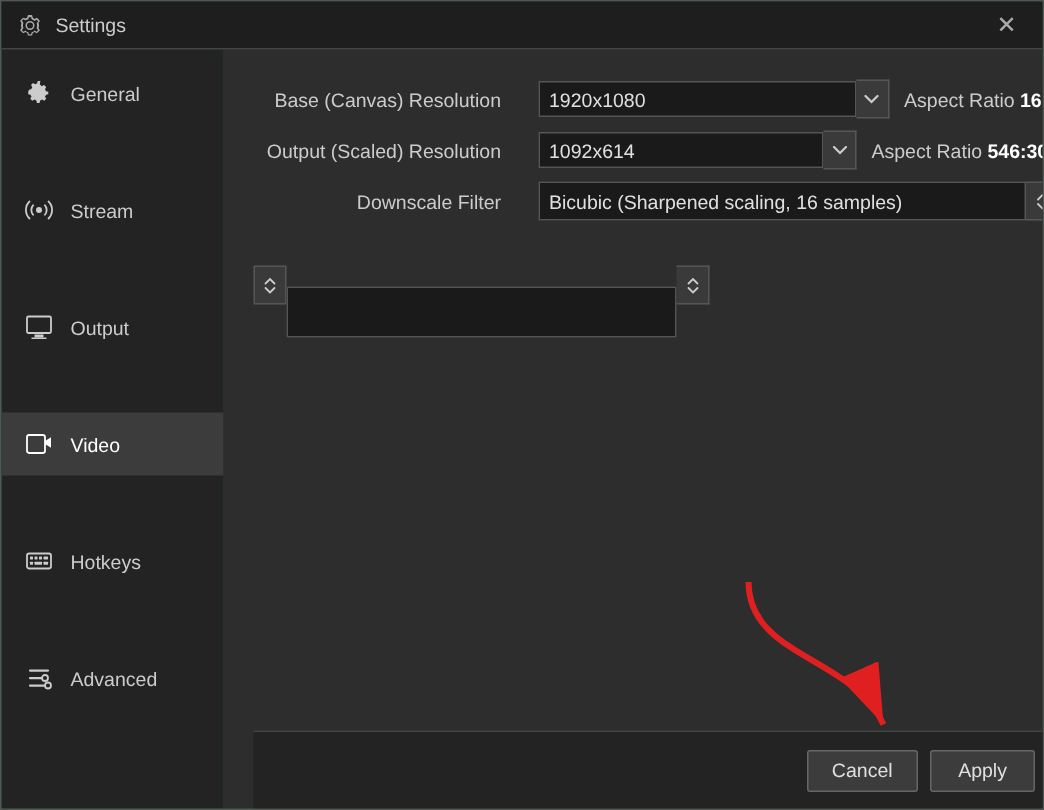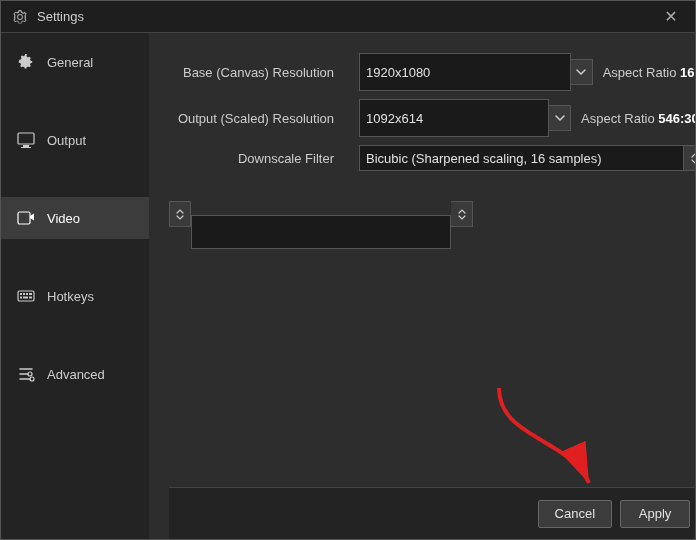--- a/index.html
+++ b/index.html
@@ -114,21 +114,21 @@
     .input-group {
       display: flex;
       align-items: center;
       flex: 1;
     }
     .form-input {
       background: #1a1a1a;
       border: 1px solid #555;
       color: #e0e0e0;
       font-size: 13px;
-      height: 38px;
+      height: 24px;
       padding: 0 6px;
       outline: none;
       flex: 1;
     }
     .form-dropdown-btn {
       background: #3a3a3a;
       border: 1px solid #555;
       border-left: none;
       color: #ccc;
       height: 26px;
@@ -244,20 +244,29 @@
       <div class="sidebar-item">
         <div class="sidebar-icon">
           <svg width="20" height="20" viewBox="0 0 20 20">
             <circle cx="10" cy="10" r="3"></circle>
             <path d="M10.9 2h-1.8l-.3 1.5a6.5 6.5 0 0 0-1.3.7L6 3.4 4.7 4.7l.8 1.5a6.5 6.5 0 0 0-.7 1.3L3.3 7.8v.4l-.5.8v1.8l1.5.3a6.5 6.5 0 0 0 .7 1.3l-.8 1.5 1.3 1.3 1.5-.8a6.5 6.5 0 0 0 1.3.7l.3 1.5h1.8l.3-1.5a6.5 6.5 0 0 0 1.3-.7l1.5.8 1.3-1.3-.8-1.5a6.5 6.5 0 0 0 .7-1.3l1.5-.3V9.1l-1.5-.3a6.5 6.5 0 0 0-.7-1.3l.8-1.5L13.3 4.7l-1.5.8A6.5 6.5 0 0 0 10.5 4.2L10.9 2z"></path>
           </svg>
         </div>
         <span>General</span>
       </div>
 
+      <div class="sidebar-item">
+        <div class="sidebar-icon">
+          <svg width="20" height="20" viewBox="0 0 20 20">
+            <circle cx="10" cy="10" r="2"></circle>
+            <path d="M6.4 6.4a5 5 0 0 0 0 7.2M13.6 6.4a5 5 0 0 1 0 7.2M4 4a8 8 0 0 0 0 12M16 4a8 8 0 0 1 0 12" stroke="currentColor" stroke-width="1.2" fill="none"></path>
+          </svg>
+        </div>
+        <span>Stream</span>
+      </div>
 
       <div class="sidebar-item">
         <div class="sidebar-icon">
           <svg width="20" height="20" viewBox="0 0 20 20">
             <rect x="2" y="3" width="16" height="11" rx="1" stroke="currentColor" stroke-width="1.2" fill="none"></rect>
             <rect x="7" y="15" width="6" height="2" fill="currentColor"></rect>
             <rect x="5" y="17" width="10" height="1" fill="currentColor"></rect>
           </svg>
         </div>
         <span>Output</span>

